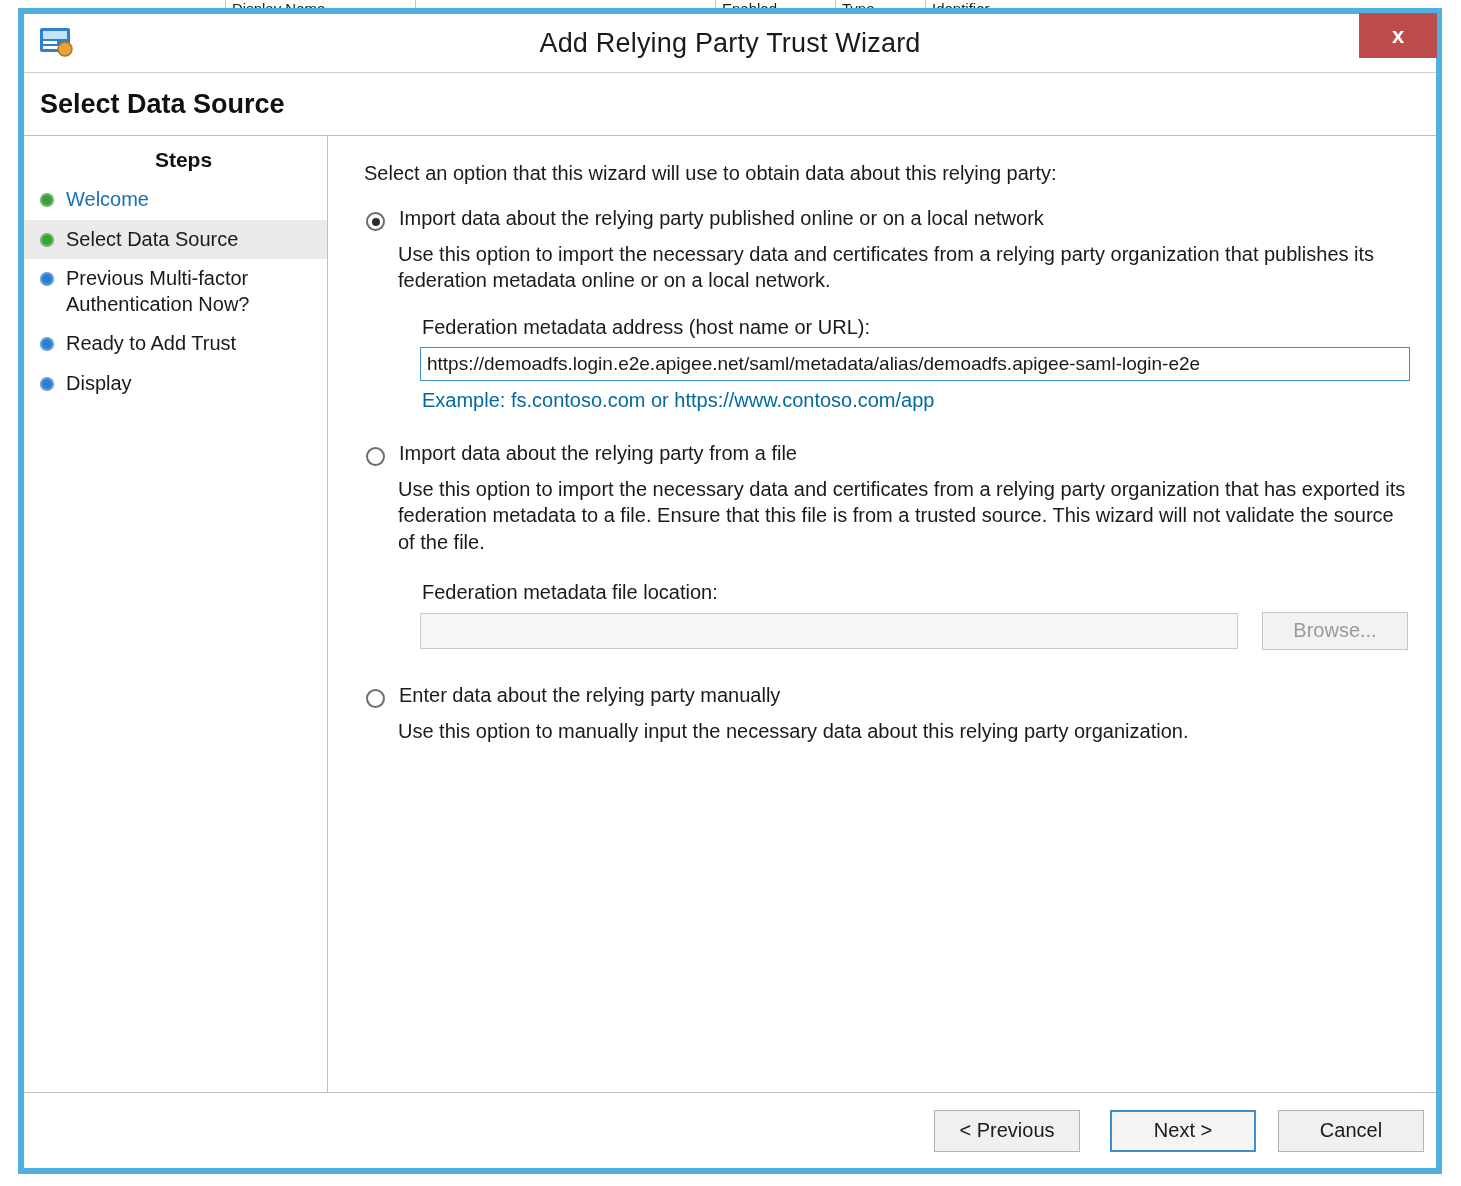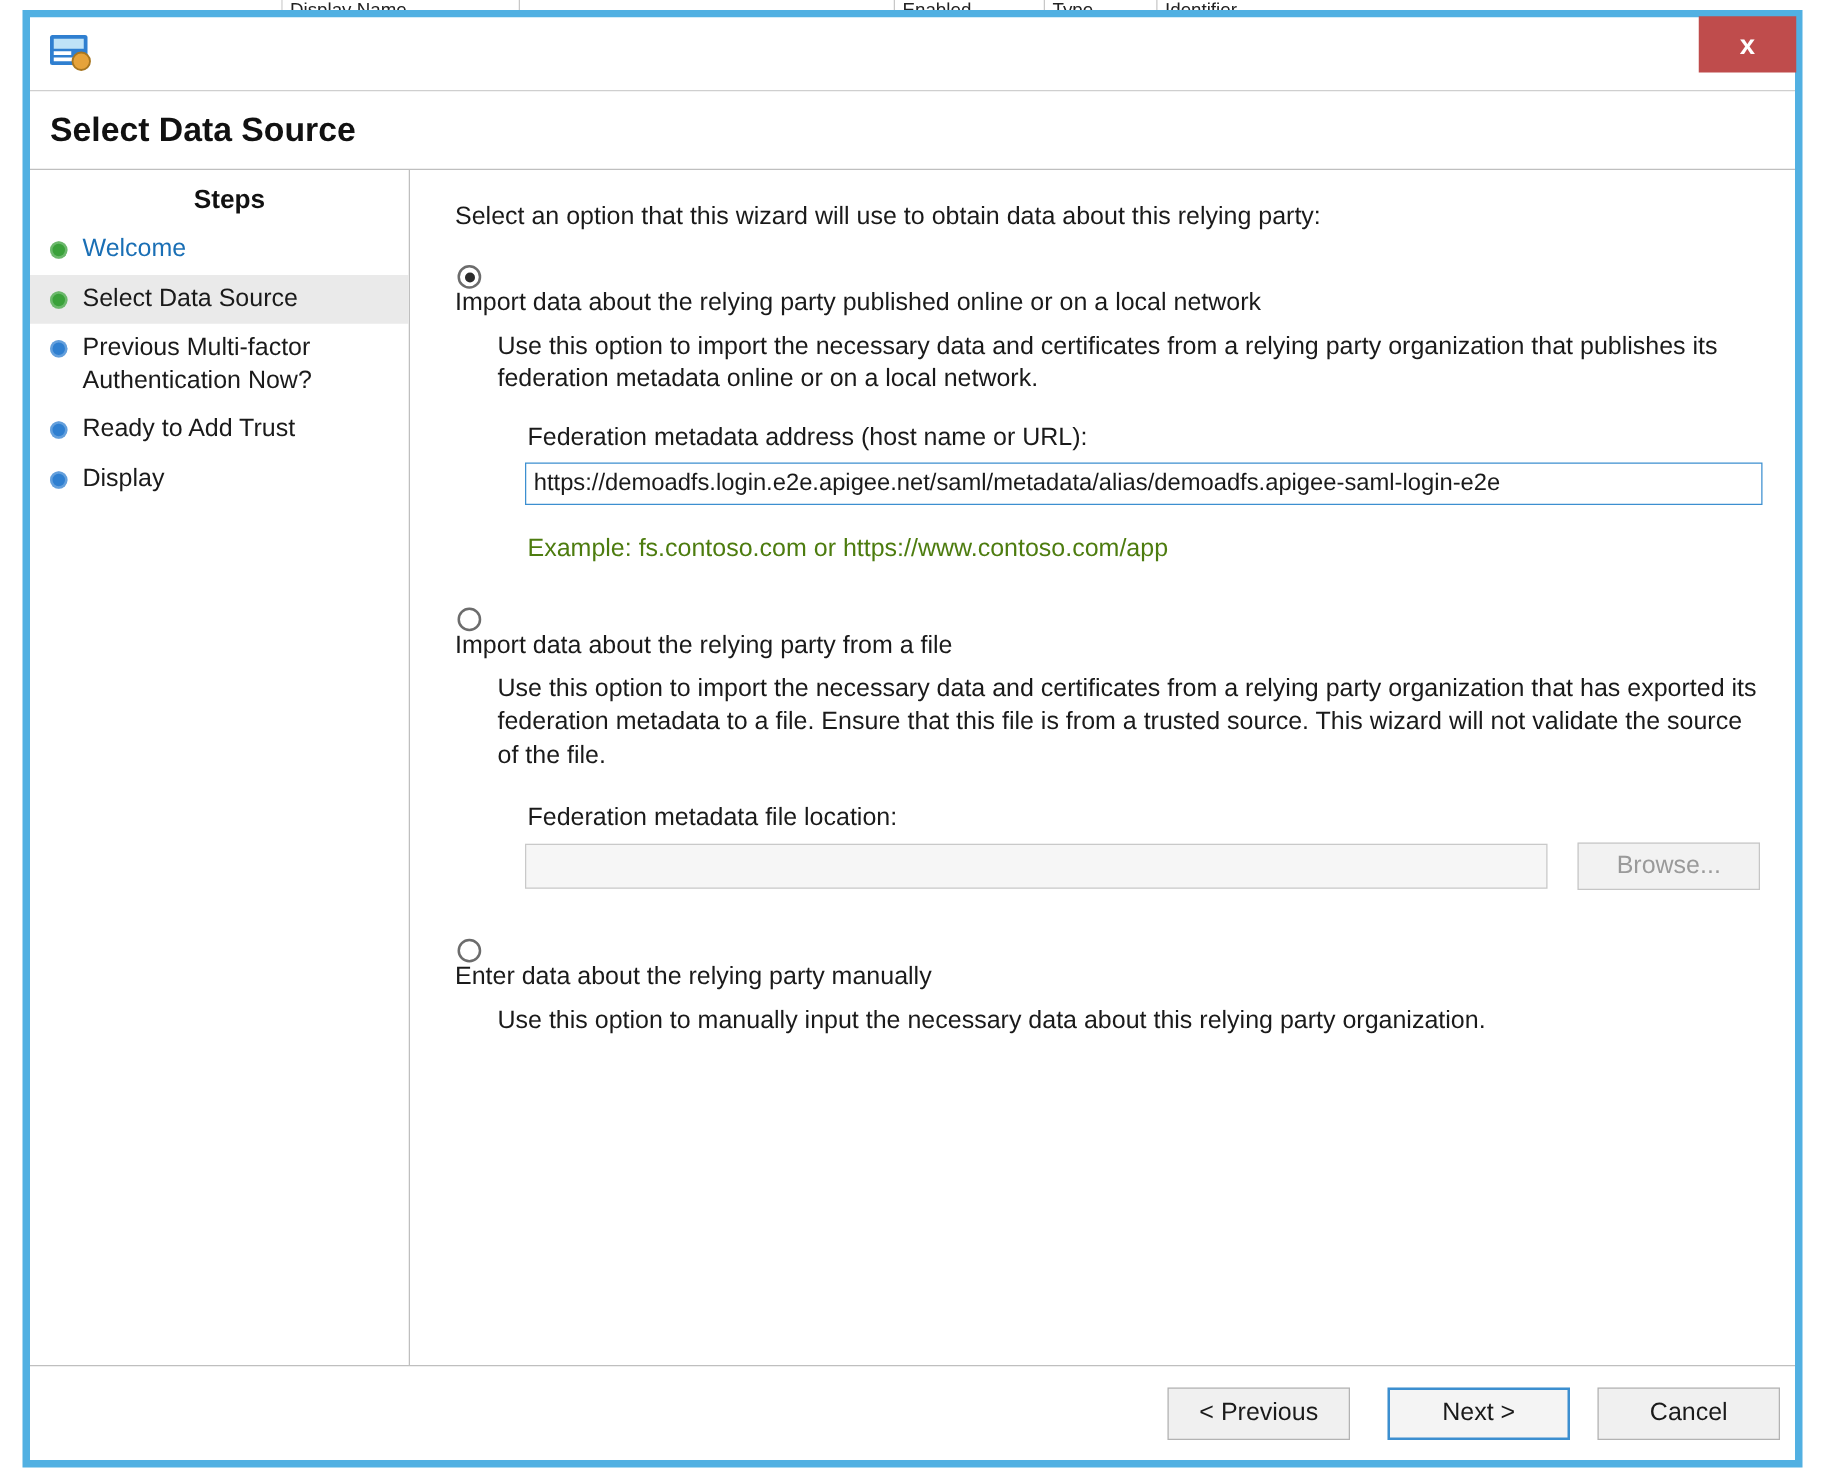--- a/index.html
+++ b/index.html
@@ -161,21 +161,20 @@
   }
   .intro {
     font-size: 20px;
     color: #1a1a1a;
     margin-bottom: 22px;
   }
   .opt-row {
     display: flex;
     align-items: flex-start;
     margin-top: 4px;
-    flex-direction: column;
   }
   .radio {
     flex: 0 0 auto;
     width: 19px;
     height: 19px;
     border: 2px solid #6c6c6c;
     border-radius: 50%;
     margin: 5px 14px 0 2px;
     box-sizing: border-box;
     background: #ffffff;
@@ -214,22 +213,22 @@
     box-sizing: border-box;
     font-family: "Liberation Sans", sans-serif;
     font-size: 19px;
     color: #1a1a1a;
     padding: 2px 6px;
     background: #ffffff;
     outline: none;
   }
   .example {
     font-size: 20px;
-    color: #4d7c0f;
-    margin: 24px 0 0 58px;
+    color: #0369a1;
+    margin: 8px 0 0 58px;
   }
   .file-label {
     font-size: 20px;
     color: #1a1a1a;
     margin: 26px 0 8px 58px;
   }
   .file-row {
     display: flex;
     align-items: center;
     margin-left: 56px;
@@ -311,20 +310,21 @@
     <div class="titlebar">
       <span class="title-icon">
         <svg width="40" height="40" viewBox="0 0 40 40">
           <rect x="4" y="6" width="30" height="24" rx="2" fill="#2f7fd0"></rect>
           <rect x="7" y="9" width="24" height="8" fill="#bfe3f7"></rect>
           <rect x="7" y="19" width="14" height="3" fill="#ffffff"></rect>
           <rect x="7" y="24" width="18" height="3" fill="#ffffff"></rect>
           <circle cx="29" cy="27" r="7" fill="#e6a33a" stroke="#a8761f" stroke-width="1.5"></circle>
         </svg>
       </span>
+      <span class="title-text">Add Relying Party Trust Wizard</span>
       <div class="close-btn">x</div>
     </div>
 
     <div class="header-band">
       <span class="header-title">Select Data Source</span>
     </div>
 
     <div class="body">
 
       <div class="steps-pane">

